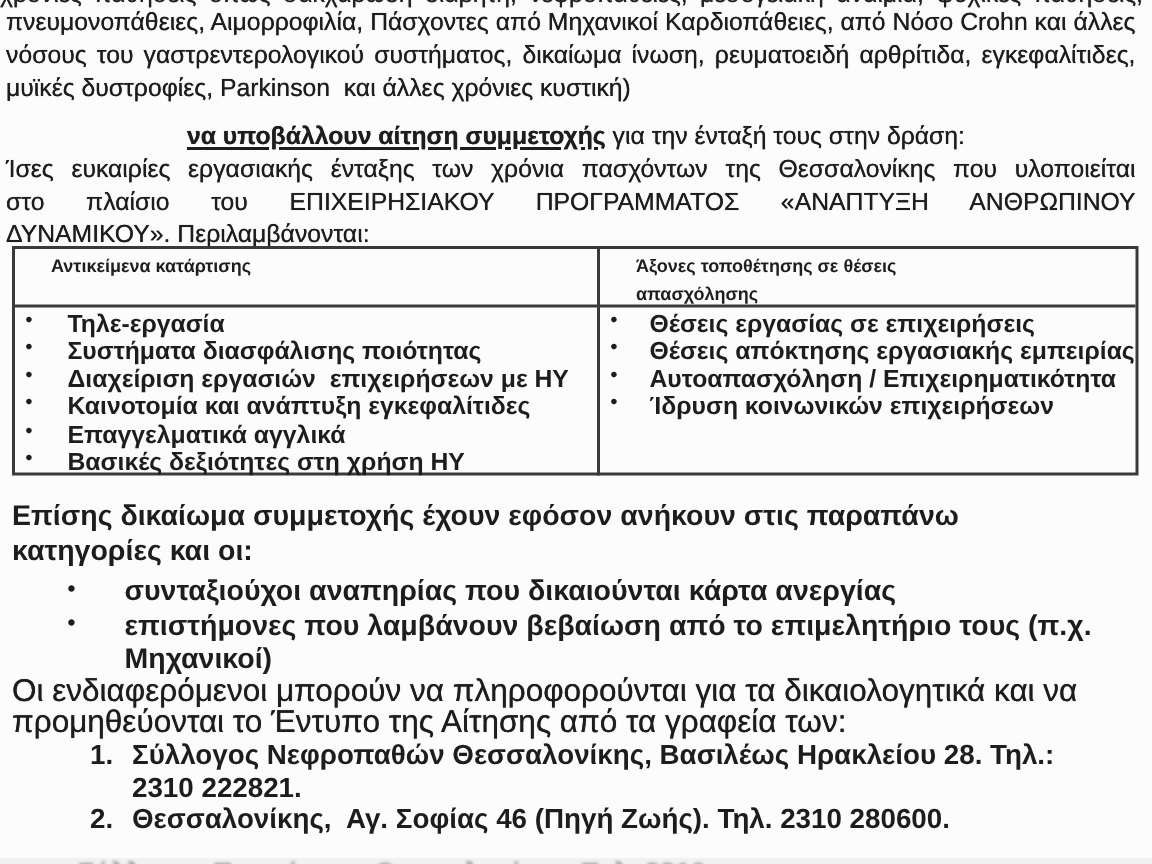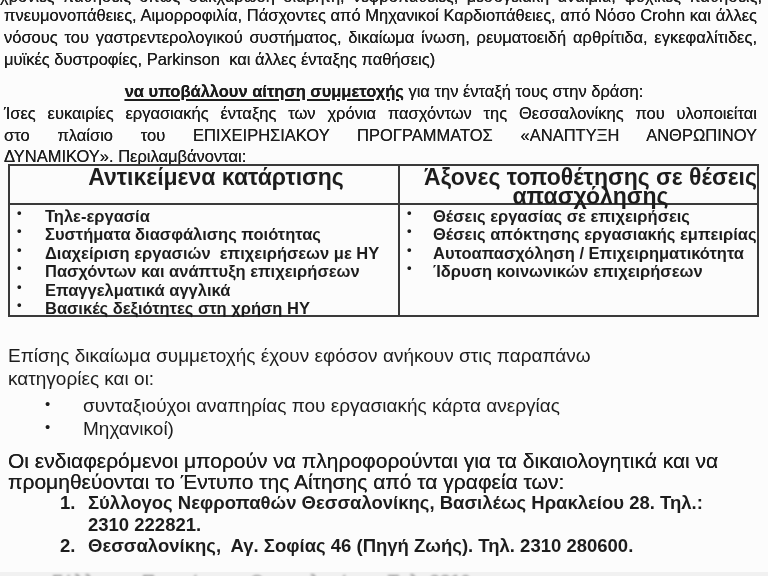--- a/index.html
+++ b/index.html
@@ -28,31 +28,31 @@
   .cta{top:80px;left:0;width:768px;text-align:center;font-size:16.5px;line-height:22px;}
   .cta .em{font-weight:700;text-decoration:underline;text-underline-offset:2px;
     text-decoration-thickness:1.6px;}
 
   
   .program{top:103px;left:4px;width:753px;font-size:16.5px;line-height:21.5px;}
 
   
   .tbl{top:164px;left:8px;width:747px;border:2px solid #3a3a3a;font-weight:700;font-size:16.5px;}
   .thead{display:grid;grid-template-columns:390px 1fr;border-bottom:2px solid #3a3a3a;height:37px;}
-  .th{text-align:center;line-height:19px;padding-top:2px;font-size:23px;margin-left:24px;}
+  .th{line-height:19px;padding-top:2px;font-size:12px;margin-left:24px;}
   .th-left{border-right:2px solid #3a3a3a;}
   .tbody{display:grid;grid-template-columns:390px 1fr;height:110px;}
   .td{padding-top:2px;}
   .td-left{border-right:2px solid #3a3a3a;}
   .trow{position:relative;padding-left:35px;line-height:18.4px;white-space:pre;}
   .td-right .trow{padding-left:33px;}
   .tbul{position:absolute;left:7px;top:-3px;font-size:13px;}
 
   
-  .elig{top:333px;left:8px;width:740px;font-size:19px;line-height:23px;font-weight:400;margin-top:11px;}
+  .elig{top:333px;left:8px;width:740px;font-size:19px;line-height:23px;font-weight:700;}
   .erow{position:relative;padding-left:75px;line-height:22.5px;}
   .erow .ebul{position:absolute;left:37px;top:-2px;font-size:15px;}
   .econt{padding-left:75px;line-height:22.5px;}
   .ebullets{margin-top:5px;}
 
   
   .info{top:450px;left:8px;width:745px;font-size:21px;line-height:21px;}
 
   
   .offices{top:492px;left:8px;width:750px;font-size:18.5px;line-height:21.5px;font-weight:700;}
@@ -69,21 +69,21 @@
 
 <div class="page">
 
   <div class="abs cutoff-top">
     <div class="inner thick">χρόνιες παθήσεις όπως σακχαρώδη διαβήτη, νεφροπάθειες, μεσογειακή αναιμία, ψυχικές παθήσεις,</div>
   </div>
 
   <div class="abs p1 thick">
     <div class="jl">πνευμονοπάθειες, Αιμορροφιλία, Πάσχοντες από Μηχανικοί Καρδιοπάθειες, από Νόσο Crohn και άλλες</div>
     <div class="jl">νόσους του γαστρεντερολογικού συστήματος, δικαίωμα ίνωση, ρευματοειδή αρθρίτιδα, εγκεφαλίτιδες,</div>
-    <div class="line pre">μυϊκές δυστροφίες, Parkinson  και άλλες ένταξης παθήσεις)</div>
+    <div class="line pre">μυϊκές δυστροφίες, Parkinson  και άλλες χρόνιες κυστική)</div>
   </div>
 
   <div class="abs cta thick">
     <span class="em">να υποβάλλουν αίτηση συμμετοχής</span><span> για την ένταξή τους στην δράση:</span>
   </div>
 
   <div class="abs program thick">
     <div class="jl">Ίσες ευκαιρίες εργασιακής ένταξης των χρόνια πασχόντων της Θεσσαλονίκης που υλοποιείται</div>
     <div class="jl">στο πλαίσιο του ΕΠΙΧΕΙΡΗΣΙΑΚΟΥ ΠΡΟΓΡΑΜΜΑΤΟΣ «ΑΝΑΠΤΥΞΗ ΑΝΘΡΩΠΙΝΟΥ</div>
     <div class="line">ΔΥΝΑΜΙΚΟΥ». Περιλαμβάνονται:</div>
@@ -95,39 +95,39 @@
       <div class="th th-right">
         <div>Άξονες τοποθέτησης σε θέσεις</div>
         <div>απασχόλησης</div>
       </div>
     </div>
     <div class="tbody">
       <div class="td td-left">
         <div class="trow"><span class="tbul">•</span><span>Τηλε-εργασία</span></div>
         <div class="trow"><span class="tbul">•</span><span>Συστήματα διασφάλισης ποιότητας</span></div>
         <div class="trow"><span class="tbul">•</span><span>Διαχείριση εργασιών  επιχειρήσεων με ΗΥ</span></div>
-        <div class="trow"><span class="tbul">•</span><span>Πασχόντων και ανάπτυξη επιχειρήσεων</span></div>
+        <div class="trow"><span class="tbul">•</span><span>Καινοτομία και ανάπτυξη εγκεφαλίτιδες</span></div>
         <div class="trow"><span class="tbul">•</span><span>Επαγγελματικά αγγλικά</span></div>
         <div class="trow"><span class="tbul">•</span><span>Βασικές δεξιότητες στη χρήση ΗΥ</span></div>
       </div>
       <div class="td td-right">
         <div class="trow"><span class="tbul">•</span><span>Θέσεις εργασίας σε επιχειρήσεις</span></div>
         <div class="trow"><span class="tbul">•</span><span>Θέσεις απόκτησης εργασιακής εμπειρίας</span></div>
         <div class="trow"><span class="tbul">•</span><span>Αυτοαπασχόληση / Επιχειρηματικότητα</span></div>
         <div class="trow"><span class="tbul">•</span><span>Ίδρυση κοινωνικών επιχειρήσεων</span></div>
       </div>
     </div>
   </div>
 
   <div class="abs elig">
     <div class="line">Επίσης δικαίωμα συμμετοχής έχουν εφόσον ανήκουν στις παραπάνω</div>
     <div class="line">κατηγορίες και οι:</div>
     <div class="ebullets">
-      <div class="erow"><span class="ebul">•</span><span>συνταξιούχοι αναπηρίας που εργασιακής κάρτα ανεργίας</span></div>
-      <div class="erow"><span class="ebul">•</span></div>
+      <div class="erow"><span class="ebul">•</span><span>συνταξιούχοι αναπηρίας που δικαιούνται κάρτα ανεργίας</span></div>
+      <div class="erow"><span class="ebul">•</span><span>επιστήμονες που λαμβάνουν βεβαίωση από το επιμελητήριο τους (π.χ.</span></div>
       <div class="econt">Μηχανικοί)</div>
     </div>
   </div>
 
   <div class="abs info thick">
     <div class="line">Οι ενδιαφερόμενοι μπορούν να πληροφορούνται για τα δικαιολογητικά και να</div>
     <div class="line">προμηθεύονται το Έντυπο της Αίτησης από τα γραφεία των:</div>
   </div>
 
   <div class="abs offices">

